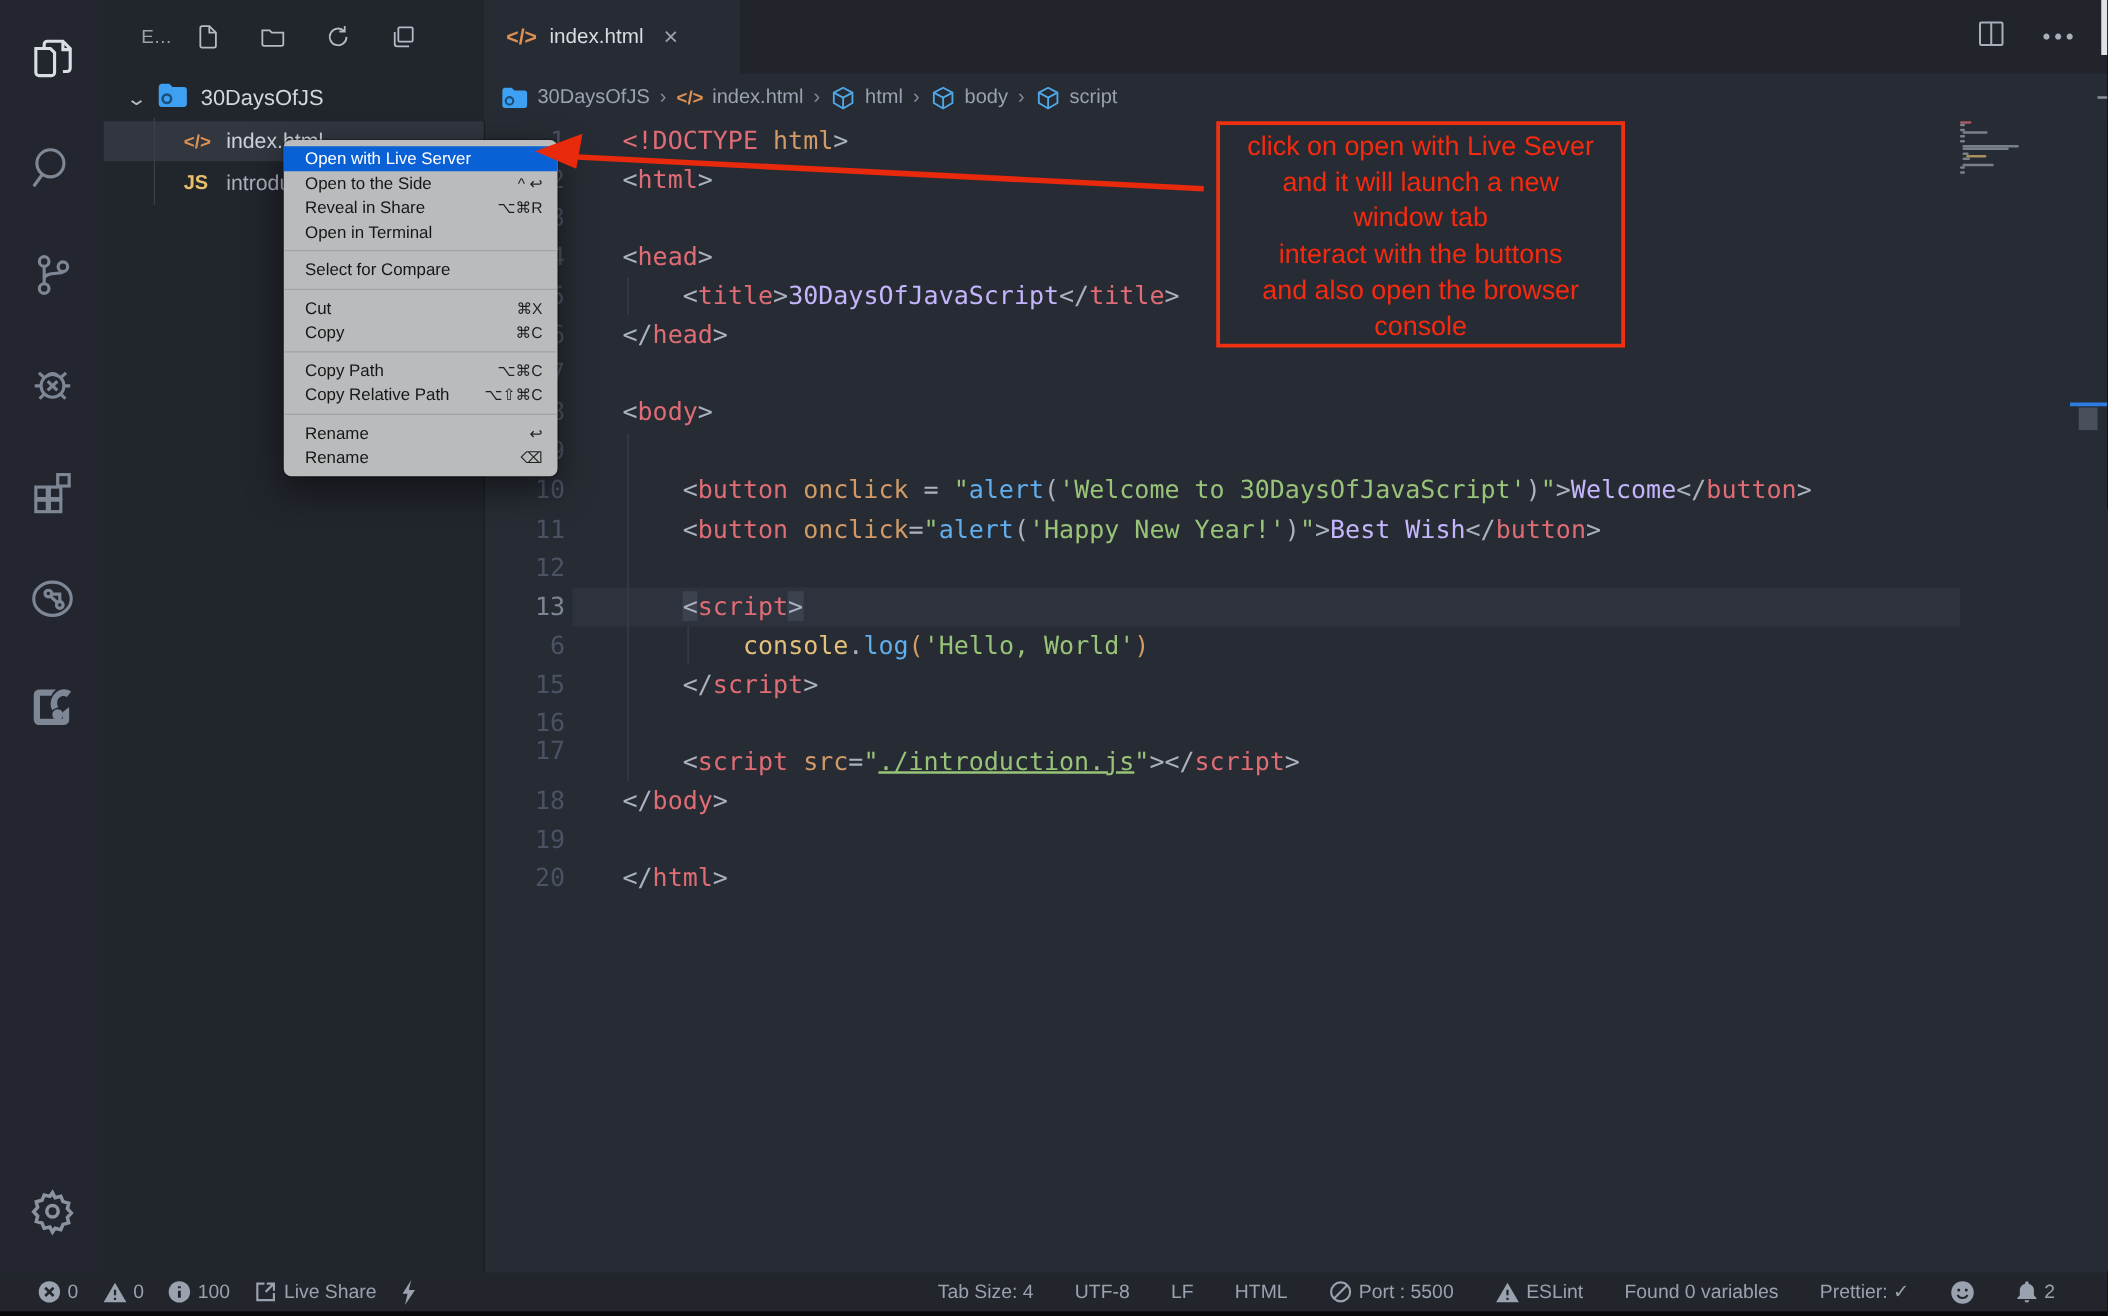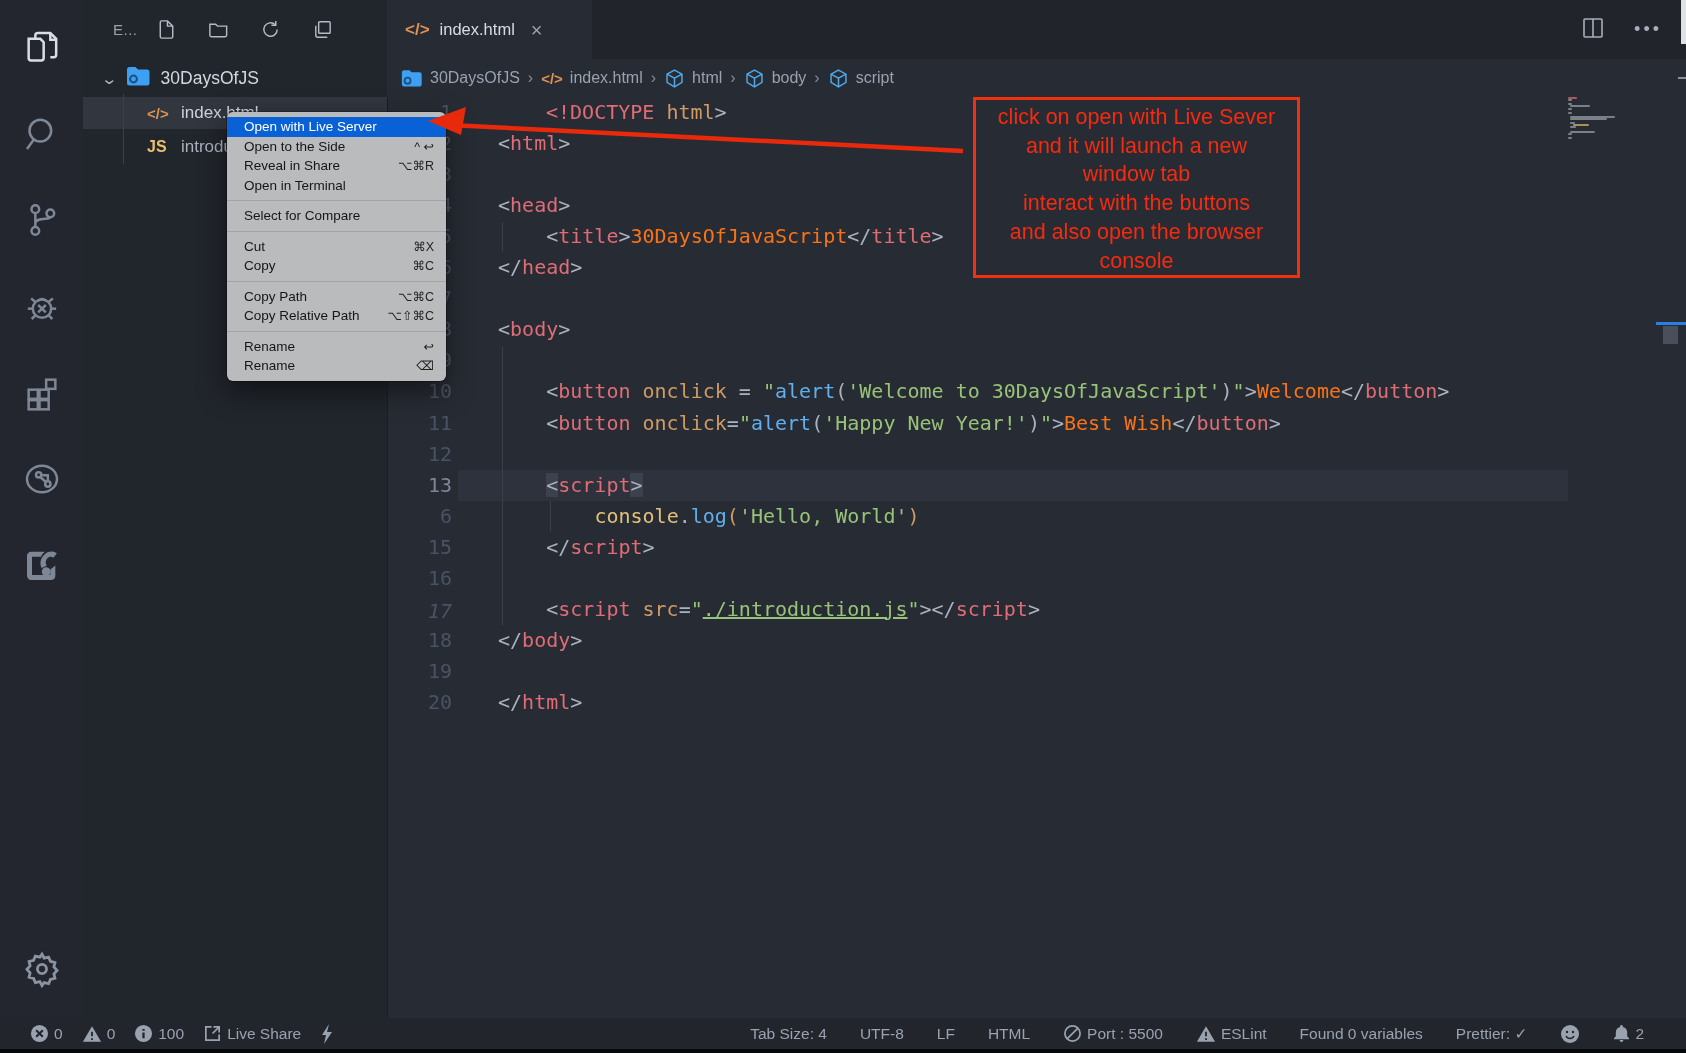--- a/index.html
+++ b/index.html
@@ -45,21 +45,21 @@
   #breadcrumbs .first{margin-left:14px;}
 
   
   #code-area{position:absolute;left:387px;top:97px;right:0;bottom:35px;font-family:"DejaVu Sans Mono",monospace;font-size:20px;}
   .ln{position:absolute;width:65px;text-align:right;color:#4b5263;height:31px;line-height:31px;}
   .ln.cur{color:#7e8696;}
   .code-line{position:absolute;left:111px;height:31px;line-height:31px;white-space:pre;}
   #cur-line{position:absolute;left:71px;width:1110px;height:31px;background:#2d323d;}
   .tk.pun{color:#abb2bf}.tk.tag{color:#e06c75}.tk.attr{color:#d19a66}
   .tk.str{color:#98c379}.tk.stru{color:#98c379;text-decoration:underline;}
-  .tk.fn{color:#61afef}.tk.obj{color:#e5c07b}.tk.txt{color:#f97316}.tk.gold{color:#d19a66}
+  .tk.fn{color:#61afef}.tk.obj{color:#e5c07b}.tk.txt{color:#c4b5fd}.tk.gold{color:#d19a66}
   .tk.brk{background:#3b414d;}
   .guide{position:absolute;width:1px;background:#3a3f49;}
 
   
   #minimap{position:absolute;left:1568px;top:97px;width:92px;height:60px;}
   .mm-line{position:absolute;height:2px;border-radius:1px;opacity:.85;}
   #ovr-marker{position:absolute;left:1656px;top:322px;width:30px;height:3px;background:#2e7de0;}
   #scroll-thumb{position:absolute;left:1663px;top:326px;width:15px;height:18px;background:#4a505b;}
   #flash-sliver{position:absolute;left:1681px;top:0;width:5px;height:44px;background:#dfe2e5;}
   #flash-line{position:absolute;left:1678px;top:77px;width:8px;height:2px;background:#8b9099;}
@@ -290,27 +290,27 @@
         <div class="ln" style="top: 186.3px;">7</div>
         <div class="ln" style="top: 217.35px;">8</div>
         <div class="ln" style="top: 248.4px;">9</div>
         <div class="ln" style="top: 279.45px; text-align: right;">10</div>
         <div class="ln" style="top: 310.5px;">11</div>
         <div class="ln" style="top: 341.55px;">12</div>
         <div class="ln cur" style="top: 372.6px;">13</div>
         <div class="ln" style="top: 403.65px;">6</div>
         <div class="ln" style="top: 434.7px;">15</div>
         <div class="ln" style="top: 465.75px;">16</div>
-        <div class="ln" style="top: 499px; font-style: italic;">17</div>
+        <div class="ln" style="top: 488px;">17</div>
         <div class="ln" style="top: 527.85px;">18</div>
         <div class="ln" style="top: 558.9px;">19</div>
         <div class="ln" style="top: 589.95px; text-align: right;">20</div>
       </div>
     <div id="code-lines">
-        <div class="code-line" style="top: 0px; padding-left: 0px; margin-left: 48px;"><span class="tk tag">&lt;!DOCTYPE</span><span class="tk pun"> </span><span class="tk attr">html</span><span class="tk pun">&gt;</span></div>
+        <div class="code-line" style="top: 0px; padding-left: 0px;"><span class="tk tag">&lt;!DOCTYPE</span><span class="tk pun"> </span><span class="tk attr">html</span><span class="tk pun">&gt;</span></div>
         <div class="code-line" style="top: 31.05px; padding-left: 0px;"><span class="tk pun">&lt;</span><span class="tk tag">html</span><span class="tk pun">&gt;</span></div>
         <div class="code-line" style="top: 62.1px; padding-left: 0px;"></div>
         <div class="code-line" style="top: 93.15px; padding-left: 0px;"><span class="tk pun">&lt;</span><span class="tk tag">head</span><span class="tk pun">&gt;</span></div>
         <div class="code-line" style="top: 124.2px; padding-left: 48.2px;"><span class="tk pun">&lt;</span><span class="tk tag">title</span><span class="tk pun">&gt;</span><span class="tk txt">30DaysOfJavaScript</span><span class="tk pun">&lt;/</span><span class="tk tag">title</span><span class="tk pun">&gt;</span></div>
         <div class="code-line" style="top: 155.25px; padding-left: 0px;"><span class="tk pun">&lt;/</span><span class="tk tag">head</span><span class="tk pun">&gt;</span></div>
         <div class="code-line" style="top: 186.3px; padding-left: 0px;"></div>
         <div class="code-line" style="top: 217.35px; padding-left: 0px; text-align: right;"><span class="tk pun">&lt;</span><span class="tk tag">body</span><span class="tk pun">&gt;</span></div>
         <div class="code-line" style="top: 248.4px; padding-left: 0px;"></div>
         <div class="code-line" style="top: 279.45px; padding-left: 48.2px;"><span class="tk pun">&lt;</span><span class="tk tag">button</span><span class="tk pun"> </span><span class="tk attr">onclick</span><span class="tk pun"> = </span><span class="tk str">"</span><span class="tk fn">alert</span><span class="tk pun">(</span><span class="tk str">'Welcome to 30DaysOfJavaScript'</span><span class="tk pun">)</span><span class="tk str">"</span><span class="tk pun">&gt;</span><span class="tk txt">Welcome</span><span class="tk pun">&lt;/</span><span class="tk tag">button</span><span class="tk pun">&gt;</span></div>
         <div class="code-line" style="top: 310.5px; padding-left: 48.2px;"><span class="tk pun">&lt;</span><span class="tk tag">button</span><span class="tk pun"> </span><span class="tk attr">onclick</span><span class="tk pun">=</span><span class="tk str">"</span><span class="tk fn">alert</span><span class="tk pun">(</span><span class="tk str">'Happy New Year!'</span><span class="tk pun">)</span><span class="tk str">"</span><span class="tk pun">&gt;</span><span class="tk txt">Best Wish</span><span class="tk pun">&lt;/</span><span class="tk tag">button</span><span class="tk pun">&gt;</span></div>

